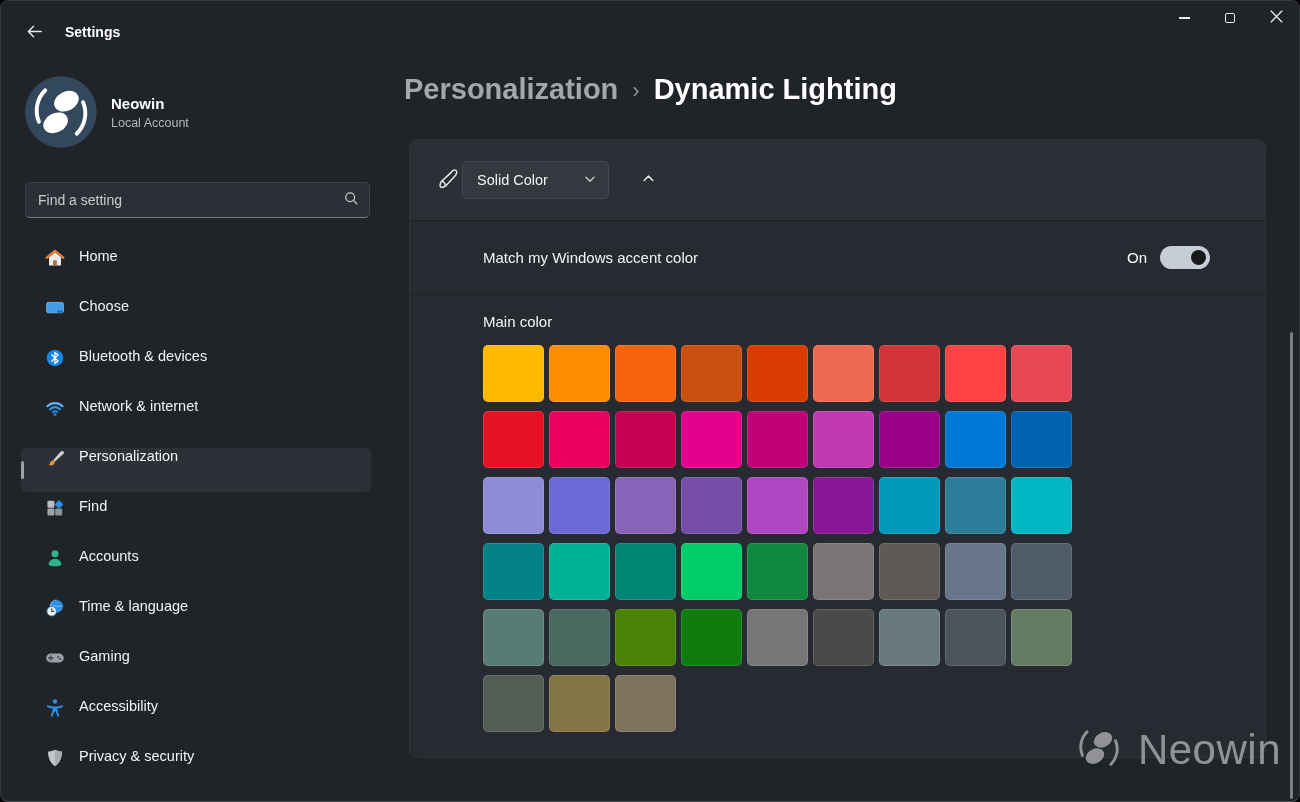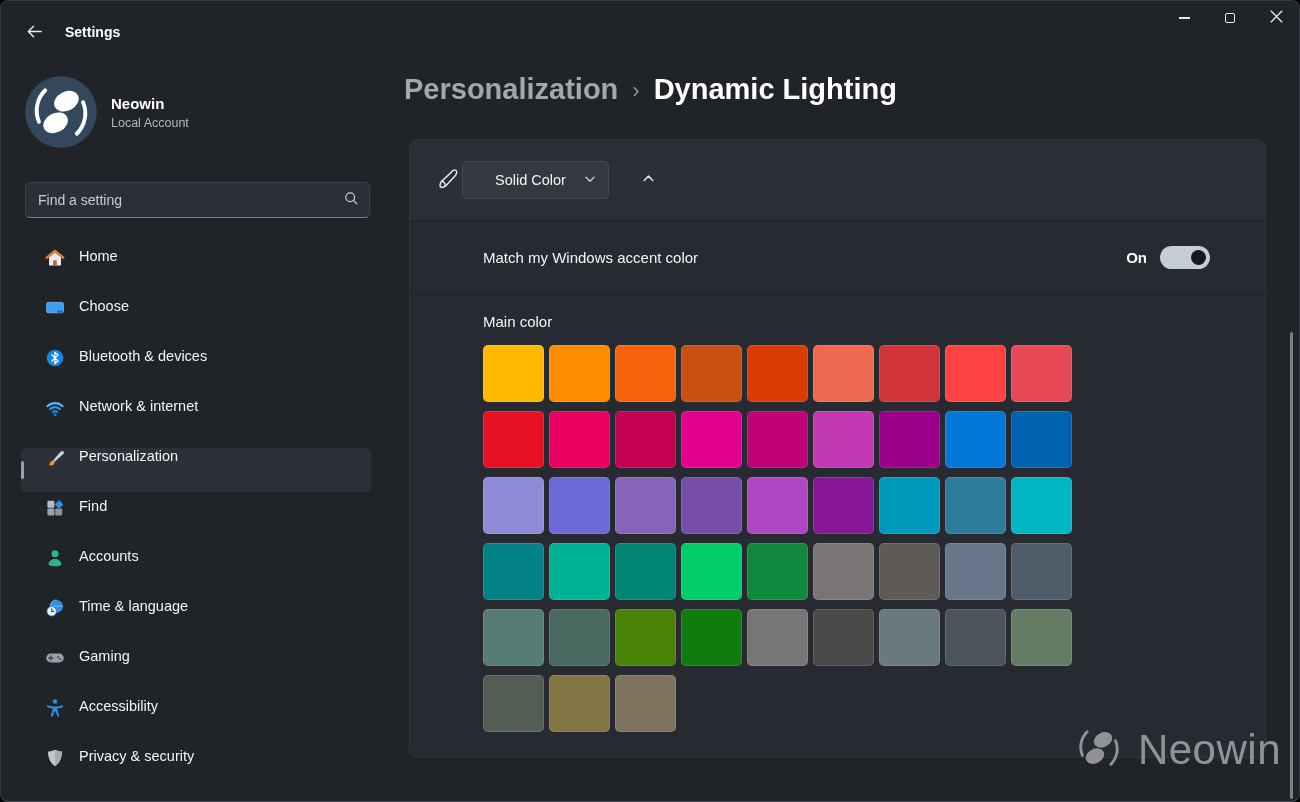--- a/index.html
+++ b/index.html
@@ -43,27 +43,27 @@
   .crumb-parent { color:#a3a6ab; }
   .crumb-sep { color:#8e9196; font-size:22px; margin:3px 14px 0 14px; font-weight:400; }
   .crumb-current { color:#ffffff; }
   .card { position:absolute; left:18px; top:90px; width:857px; border-radius:8px; overflow:hidden; border:1px solid #31353b; }
   .card-header { height:80px; background:#2c3036; display:flex; align-items:center; padding:0 20px 0 26px; }
   .effects-icon { width:26px; height:26px; flex:0 0 26px; }
   .effects-text { margin-left:21px; flex:1; }
   .effects-title { font-size:15px; color:#fff; line-height:19px; }
   .effects-sub { font-size:12.5px; color:#9ba0a6; margin-top:3px; }
   .dropdown { width:147px; height:38px; background:#35393f; border:1px solid #45494f; border-radius:5px;
-    display:flex; align-items:center; padding:0 12px 0 14px; margin-right:28px; cursor:pointer;text-align:center; }
+    display:flex; align-items:center; padding:0 12px 0 14px; margin-right:28px; cursor:pointer; }
   .dropdown-value { flex:1; font-size:14.5px; color:#f2f3f5; }
   .expander-btn { width:22px; height:26px; display:flex; align-items:center; justify-content:center; cursor:pointer; }
   .divider { height:1px; background:#1e2126; }
   .match-row { height:73px; background:#272b31; display:flex; align-items:center; padding:0 55px 0 73px; }
   .match-label { flex:1; font-size:15px; color:#f4f5f7; }
-  .toggle-state { font-size:15px; margin-right:13px;font-weight:bold; }
+  .toggle-state { font-size:15px; margin-right:13px; }
   .toggle { width:50px; height:23px; border-radius:12px; background:#c6cdd7; position:relative; cursor:pointer; }
   .toggle-knob { position:absolute; right:4px; top:4px; width:15px; height:15px; border-radius:50%; background:#17191d; }
   .main-section { background:#272b31; padding:17px 0 25px 73px; }
   .main-label { font-size:15px; color:#f4f5f7; line-height:19px; }
   .swatch-grid { margin-top:14px; display:grid; grid-template-columns:repeat(9,61px); gap:9px 5px; }
   .swatch { width:61px; height:57px; border-radius:5px; border:1px solid rgba(255,255,255,0.13); cursor:pointer; }
   
   .watermark { position:absolute; right:18px; bottom:22px; display:flex; align-items:center; gap:12px; opacity:0.95; }
   .watermark svg { width:54px; height:54px; }
   .watermark-text { font-size:42px; color:#96989c; letter-spacing:0.5px; }

